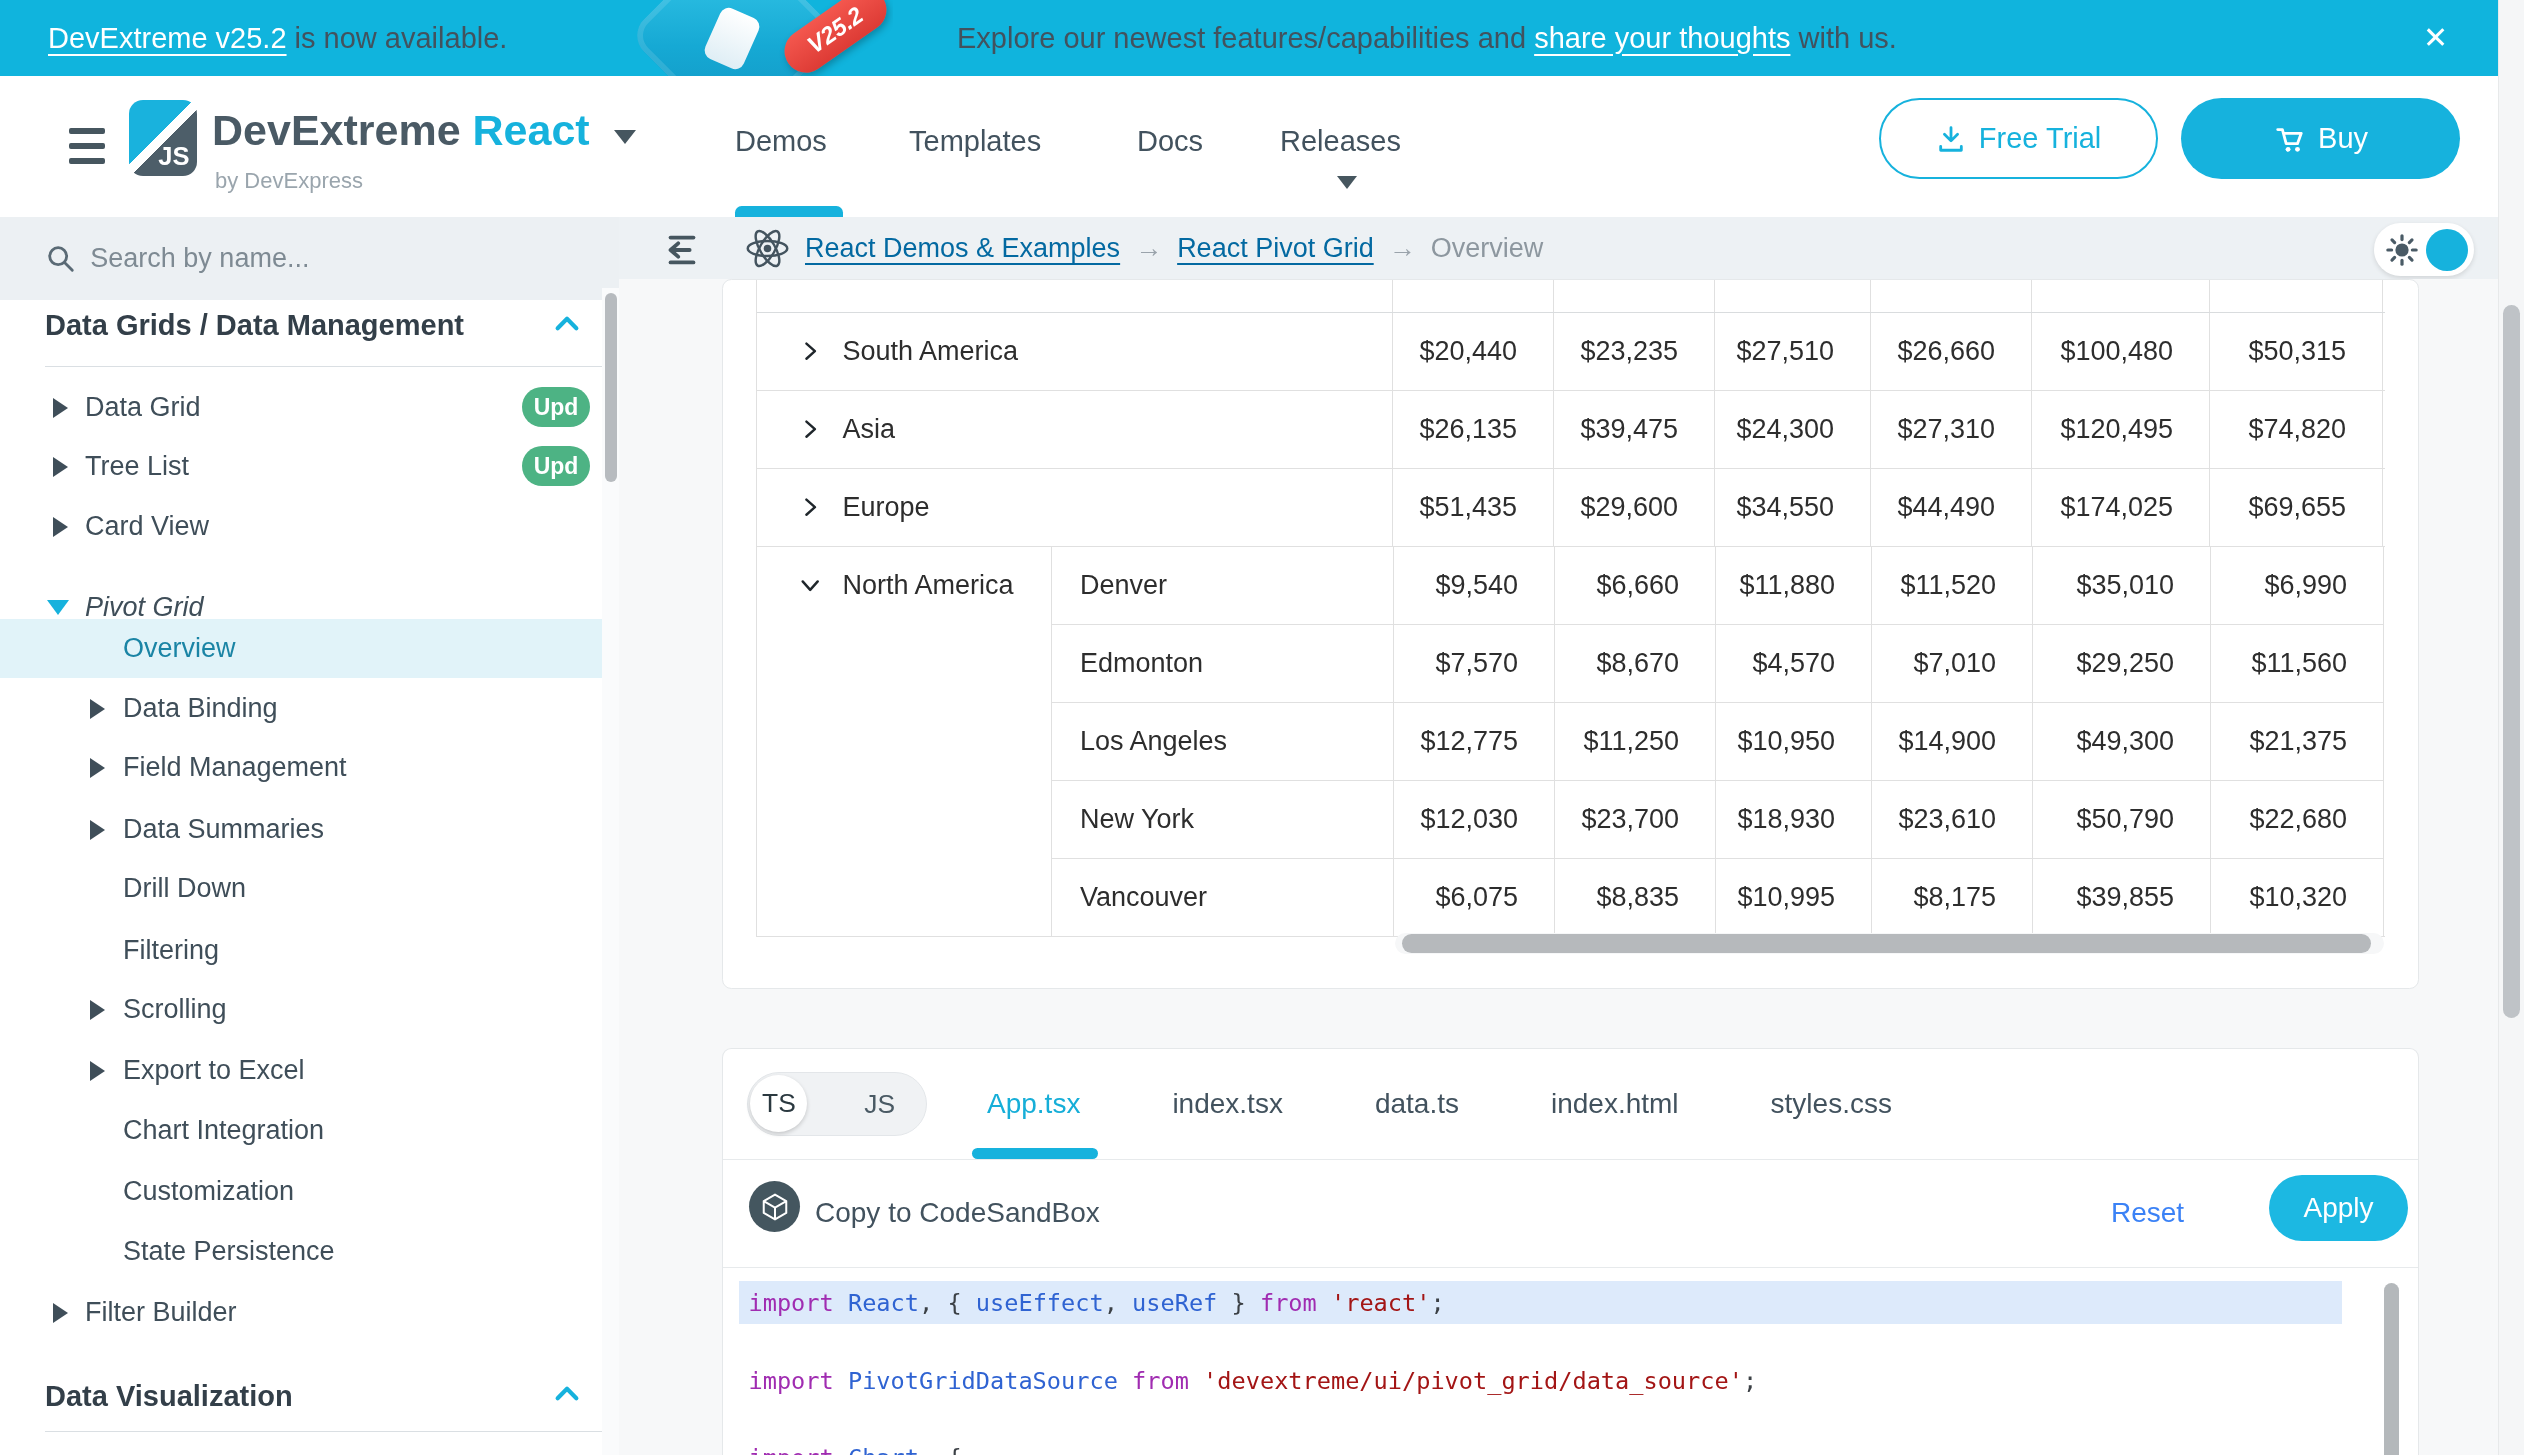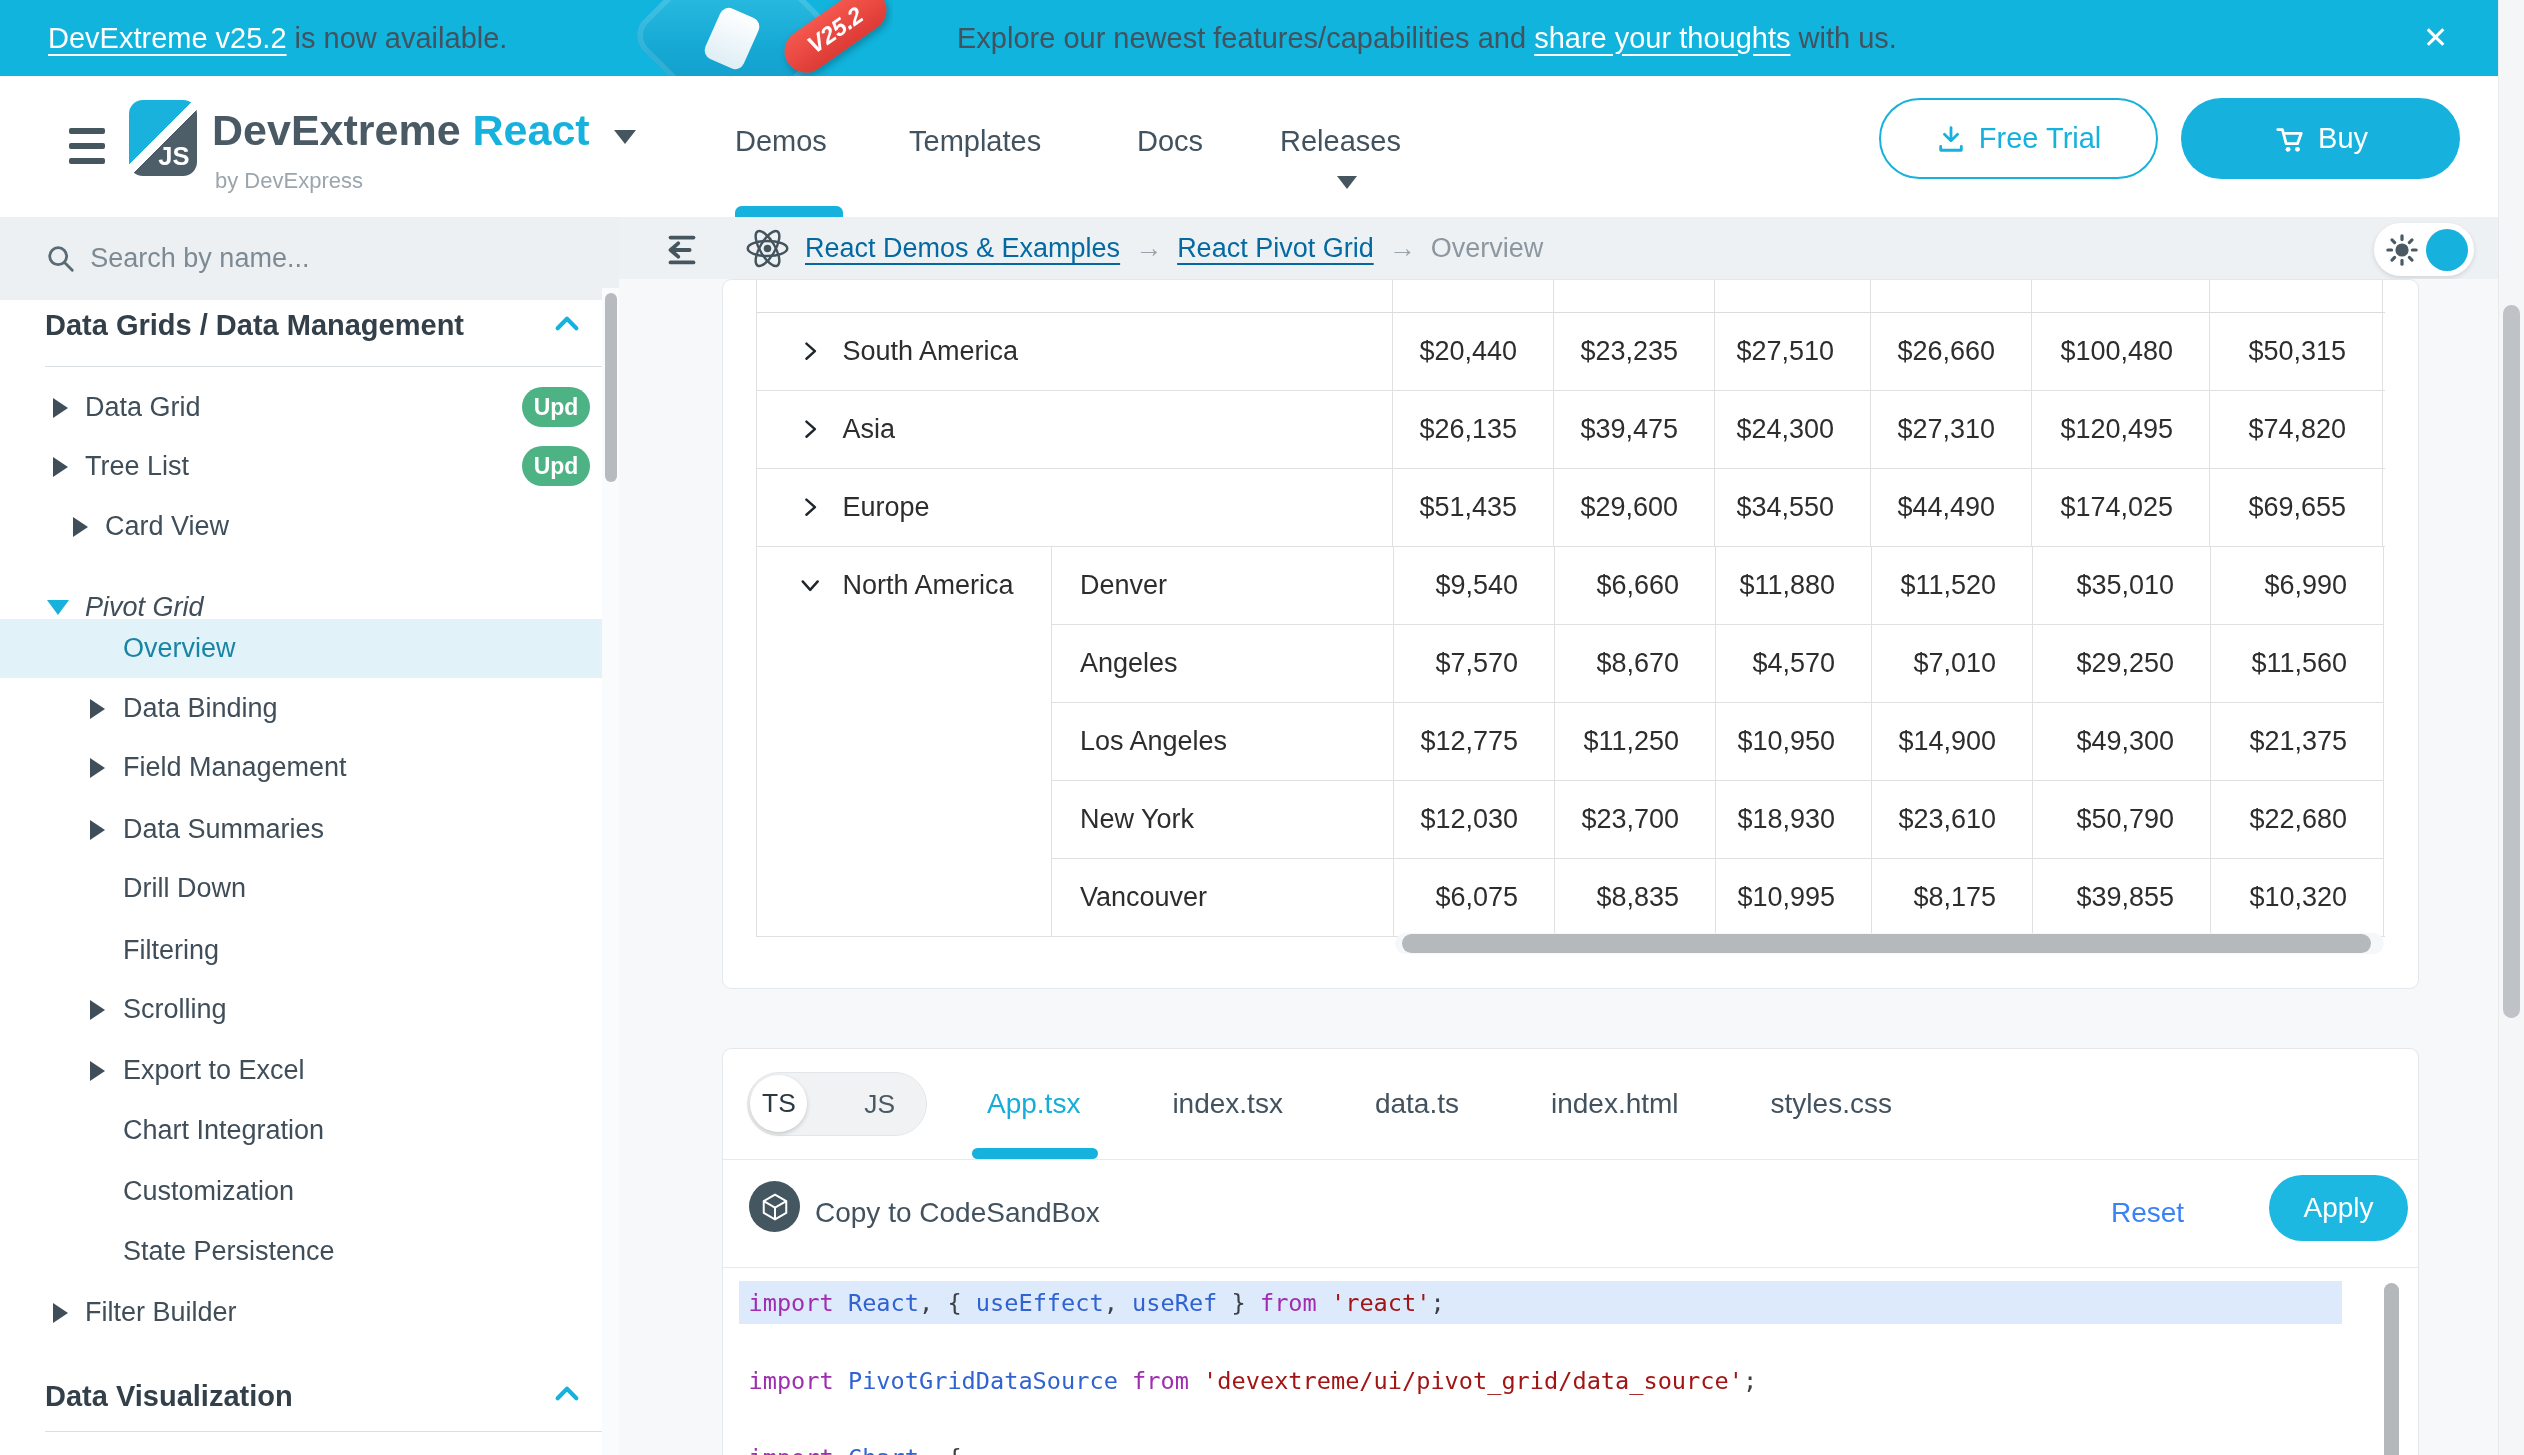--- a/index.html
+++ b/index.html
@@ -207,21 +207,21 @@
   <div class="abs sb-item" style="top:378px;">
     <span class="tri-right" style="left:53px;"></span>
     <span class="lbl">Data Grid</span>
     <span class="badge">Upd</span>
   </div>
   <div class="abs sb-item" style="top:437px;">
     <span class="tri-right" style="left:53px;"></span>
     <span class="lbl">Tree List</span>
     <span class="badge">Upd</span>
   </div>
-  <div class="abs sb-item" style="top:497px;margin-left:20px;">
+  <div class="abs sb-item" style="top:497px;">
     <span class="tri-right" style="left:53px;"></span>
     <span class="lbl">Card View</span>
   </div>
   <div class="abs sb-item" style="top:578px;font-style:italic;">
     <span class="tri-down-cyan" style="left:47px;"></span>
     <span class="lbl">Pivot Grid</span>
   </div>
   <div class="abs sb-item sub selected" style="top:619px;">
     <span class="lbl">Overview</span>
   </div>
@@ -381,21 +381,21 @@
           <div class="crow">
             <div class="cell w-city">Denver</div>
             <div class="cell num c1">$9,540</div>
             <div class="cell num c2">$6,660</div>
             <div class="cell num c3">$11,880</div>
             <div class="cell num c4">$11,520</div>
             <div class="cell num c5">$35,010</div>
             <div class="cell num c6">$6,990</div>
           </div>
           <div class="crow">
-            <div class="cell w-city">Angeles</div>
+            <div class="cell w-city">Edmonton</div>
             <div class="cell num c1">$7,570</div>
             <div class="cell num c2">$8,670</div>
             <div class="cell num c3">$4,570</div>
             <div class="cell num c4">$7,010</div>
             <div class="cell num c5">$29,250</div>
             <div class="cell num c6">$11,560</div>
           </div>
           <div class="crow">
             <div class="cell w-city">Los Angeles</div>
             <div class="cell num c1">$12,775</div>

